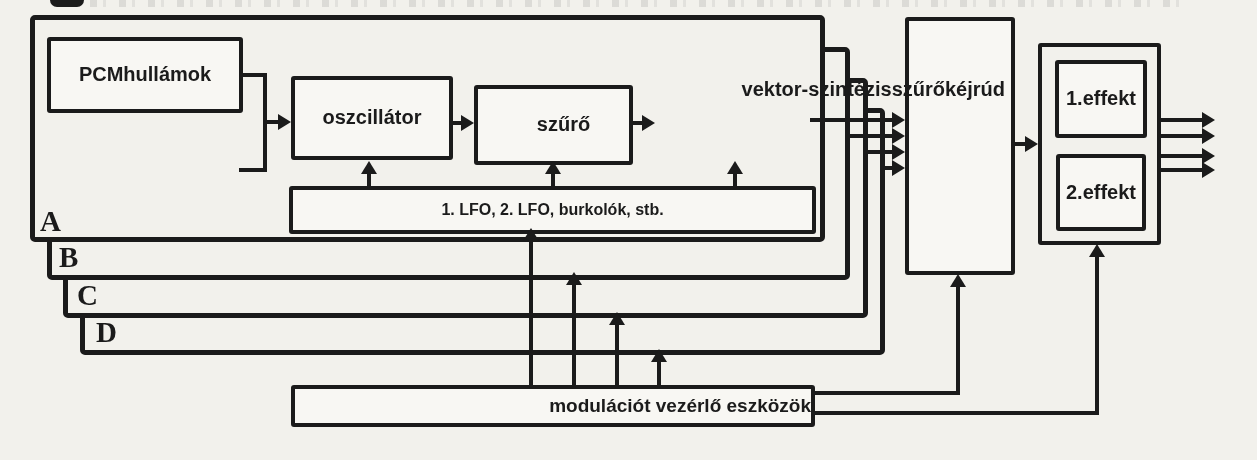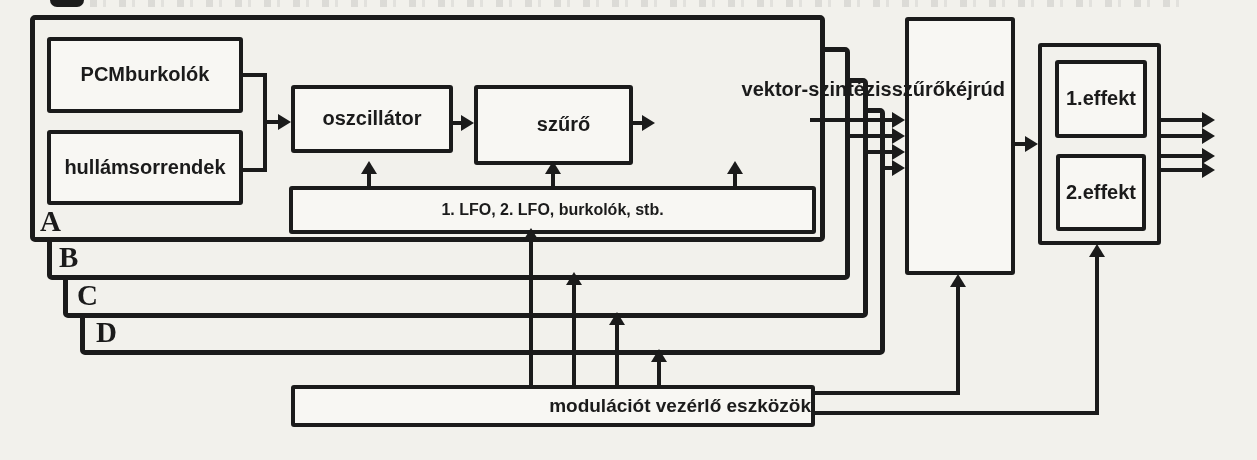--- a/index.html
+++ b/index.html
@@ -55,27 +55,23 @@
   <div class="box voice" style="left:47px;top:47px;width:803px;height:233px;z-index:3;"></div>
   <div class="box voice" style="left:30px;top:15px;width:795px;height:227px;z-index:4;"></div>
 
   <div class="vlabel" style="left:40px;top:207px;">A</div>
   <div class="vlabel" style="left:59px;top:243px;">B</div>
   <div class="vlabel" style="left:77px;top:281px;">C</div>
   <div class="vlabel" style="left:96px;top:318px;">D</div>
 
   <div class="box" style="left:47px;top:37px;width:196px;height:76px;">
     <div>PCM</div>
-    <div>burkolók</div>
+    <div>hullámok</div>
   </div>
-  <div class="box" style="left:47px;top:130px;width:196px;height:75px;">
-    <div>hullám</div>
-    <div>sorrendek</div>
-  </div>
-  <div class="box" style="left:291px;top:85px;width:162px;height:68px;">
+  <div class="box" style="left:291px;top:76px;width:162px;height:84px;">
     <div>oszcillátor</div>
   </div>
   <div class="box" style="left:474px;top:85px;width:159px;height:80px;padding-left:20px;">
     <div>szűrő</div>
   </div>
   <div class="box" id="lfo-box" style="left:289px;top:186px;width:527px;height:48px;">
     <div>1. LFO, 2. LFO, burkolók, stb.</div>
   </div>
 
   <div class="h" style="left:239px;top:73px;width:28px;"></div>

